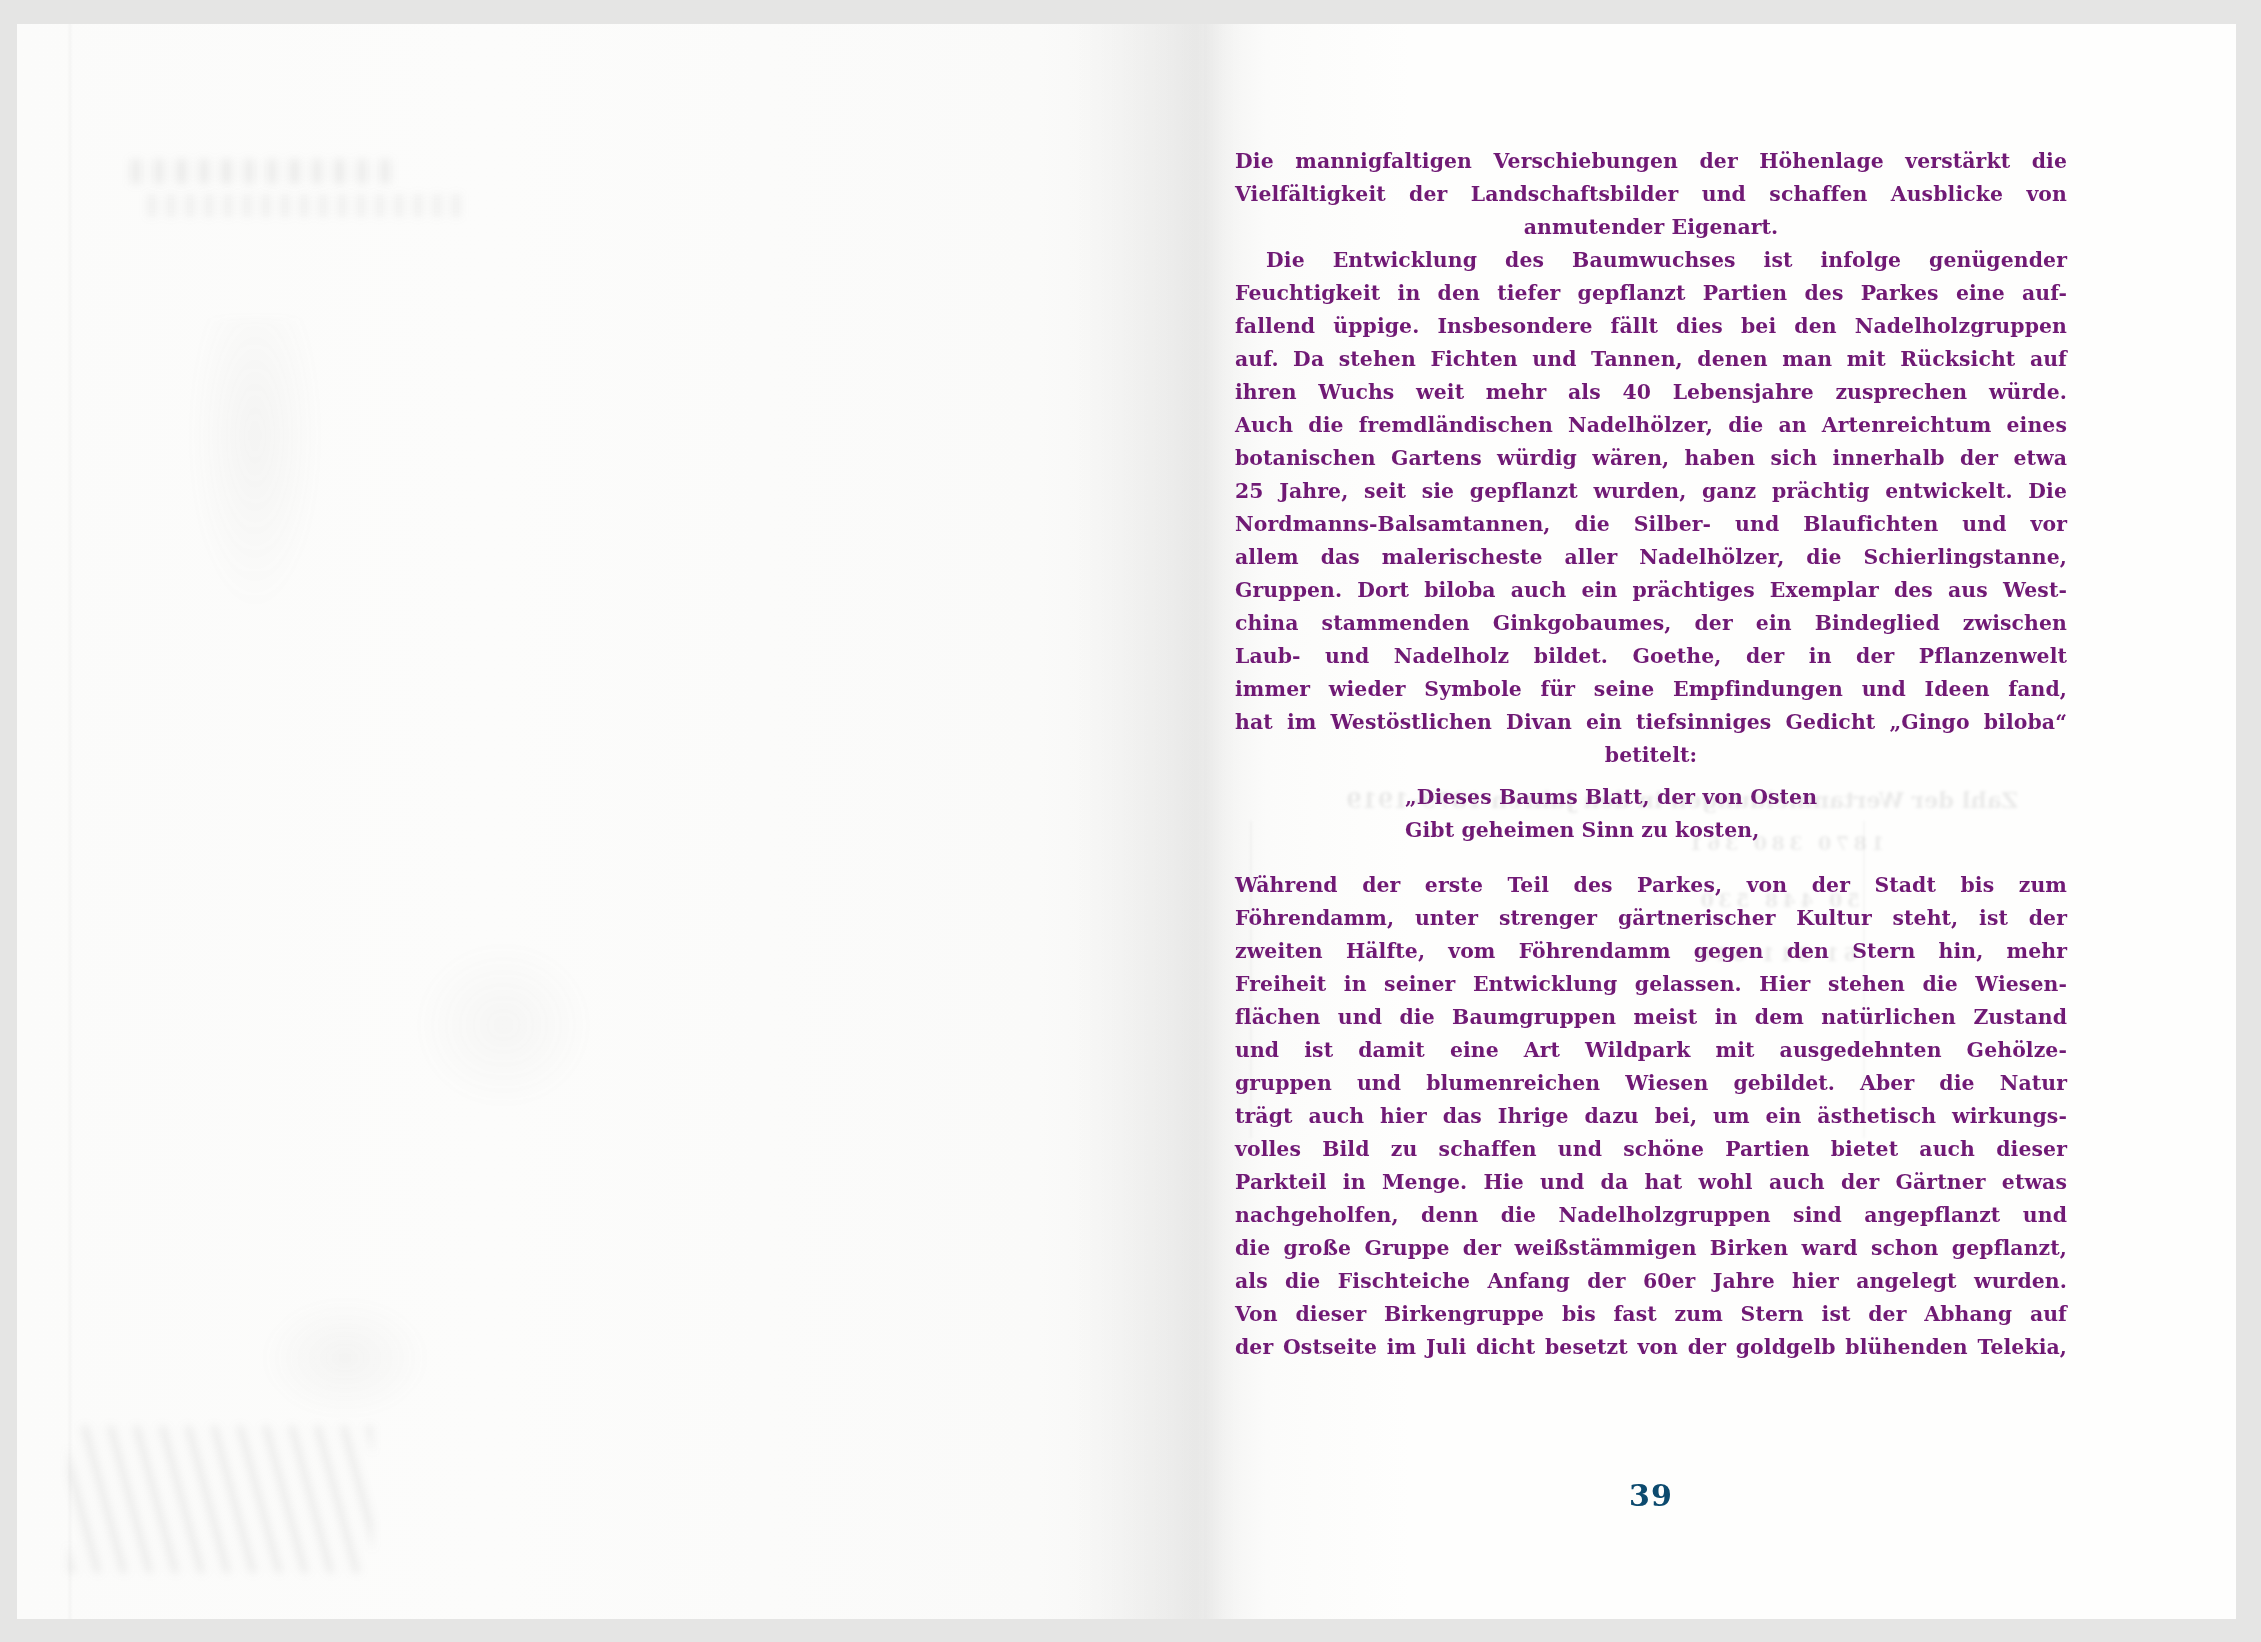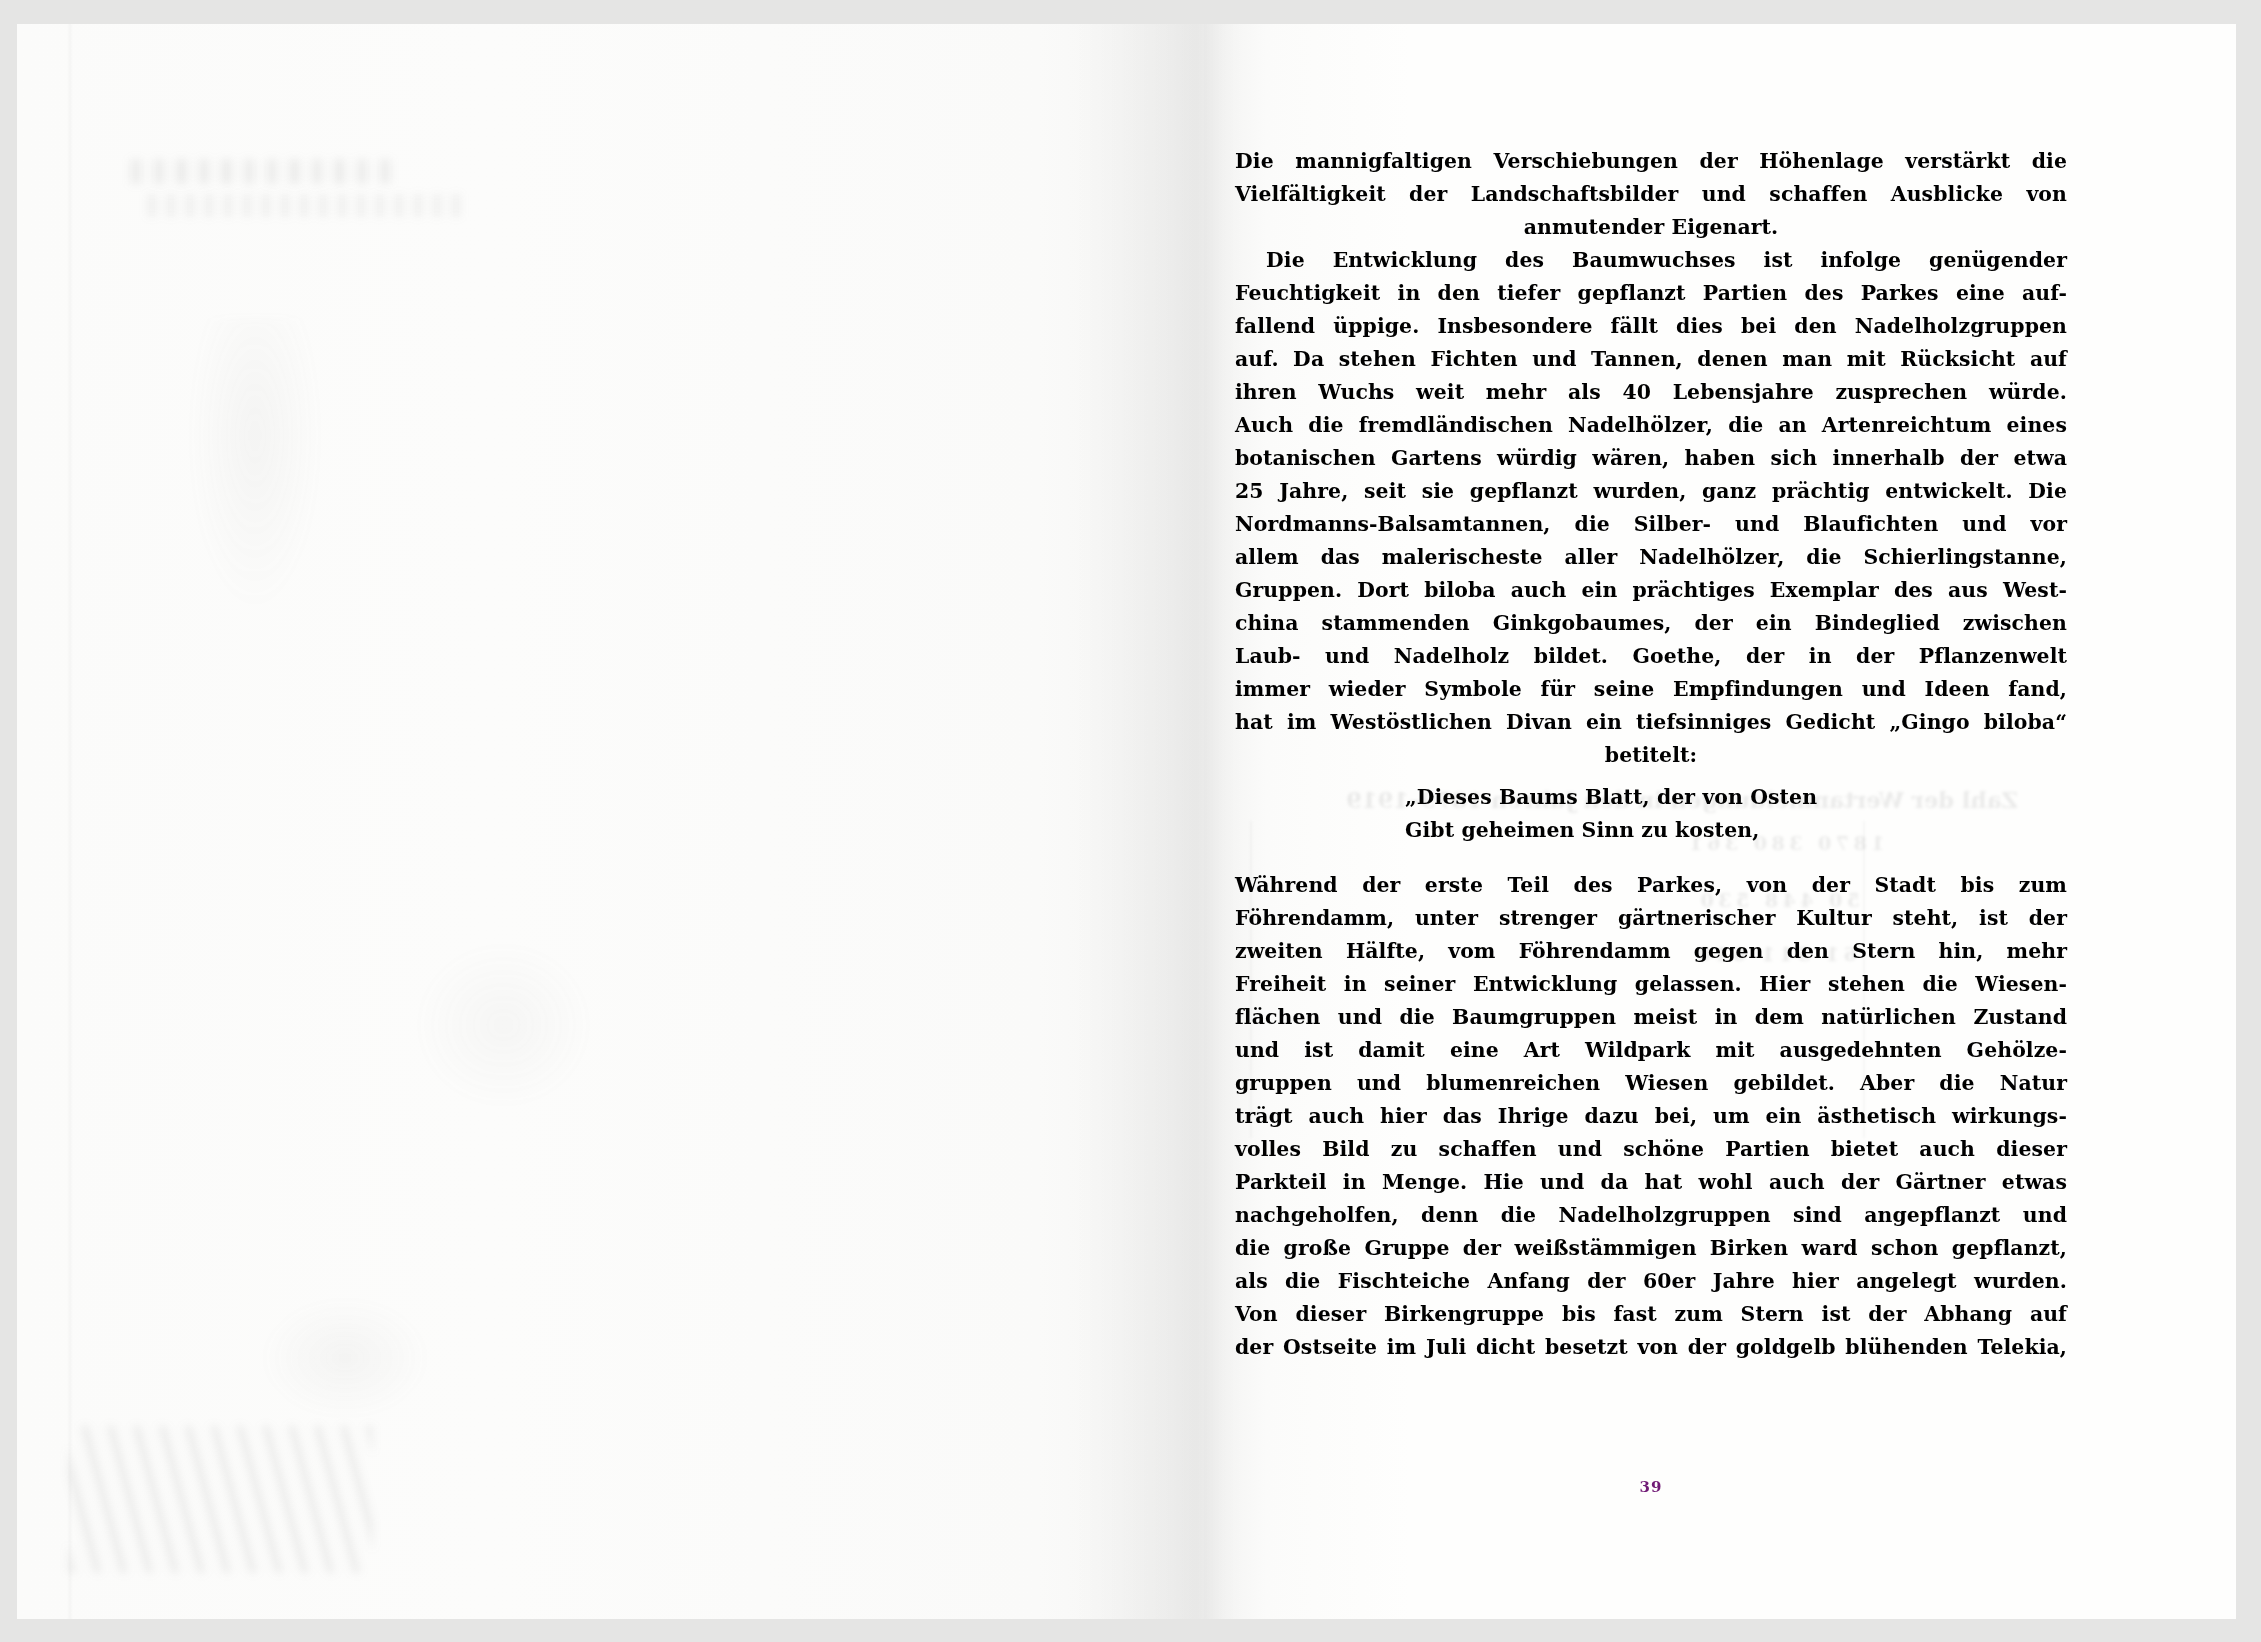--- a/index.html
+++ b/index.html
@@ -27,39 +27,39 @@
     position:absolute;left:1187px;top:0;width:1032px;height:1595px;
     background:linear-gradient(90deg,#f2f2f1 0%,#fbfbfa 6%,#fefefd 20%,#fefefd 100%);
   }
   #gutter-shadow{
     position:absolute;left:1057px;top:0;width:170px;height:1595px;
     background:linear-gradient(90deg,rgba(0,0,0,0) 0%,rgba(0,0,0,0.035) 55%,rgba(0,0,0,0.05) 72%,rgba(0,0,0,0.01) 88%,rgba(0,0,0,0) 100%);
   }
   
   #text-column{
     position:absolute;left:1235px;top:145px;width:832px;
-    color:#000000;
+    color:#701a75;
     font-size:20.4px;font-weight:700;
     line-height:33px;
     letter-spacing:0.1px;
   }
   .block{margin:0;}
   .line{
     text-align:justify;
     text-align-last:justify;
     white-space:normal;
   }
   .line.short{text-align:center;text-align-last:auto;}
   .line.indent{text-indent:31px;}
   .poem{margin:9px 0 21.5px 170px;}
   .poem .line{text-align:left;text-align-last:auto;}
   #page-number{
     position:absolute;left:1235px;top:1478px;width:832px;
-    text-align:center;color:#701a75;
-    font-size:15px;font-weight:700;letter-spacing:1.1px;
+    text-align:center;color:#0c4a6e;
+    font-size:30px;font-weight:700;letter-spacing:1.1px;
   }
   
   .ghost{
     position:absolute;
     color:#7d7d7d;opacity:.15;
     transform:scaleX(-1);
     filter:blur(1.7px);
     font-weight:700;white-space:nowrap;
     pointer-events:none;
   }

